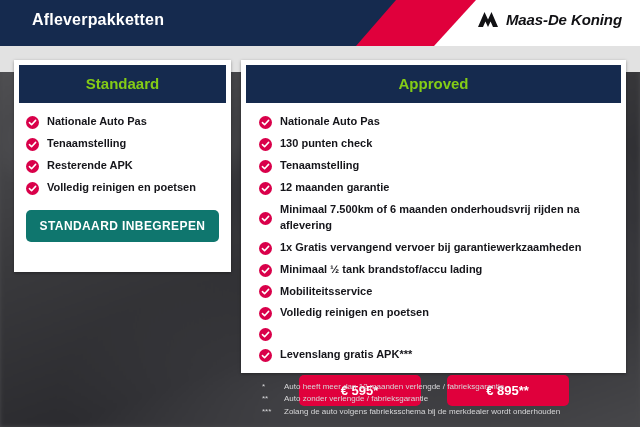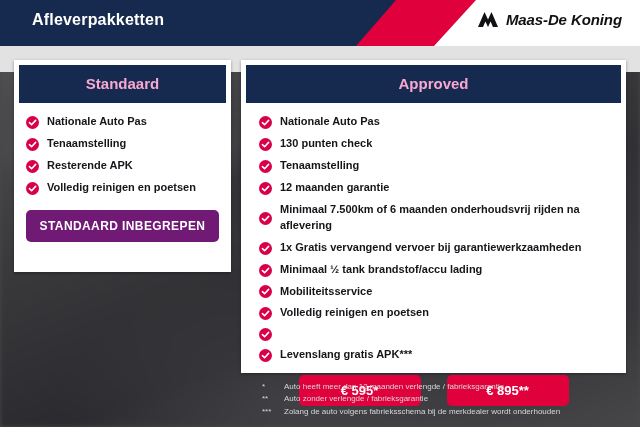--- a/index.html
+++ b/index.html
@@ -95,21 +95,21 @@
   .card {
     position: absolute;
     background: #ffffff;
     box-shadow: 0 1px 3px rgba(0,0,0,0.35);
   }
   .card-standard { left: 14px; top: 60px; width: 217px; height: 212px; }
   .card-approved { left: 241px; top: 60px; width: 385px; height: 313px; }
 
   .card-head {
     background: #152a4e;
-    color: #f9a8d4;
+    color: #84cc16;
     text-align: center;
     font-size: 15px;
     font-weight: bold;
     padding: 10px 0 11px;
     margin: 5px 5px 0 5px;
   }
 
   .feature-list {
     list-style: none;
     margin: 0;
@@ -131,21 +131,21 @@
   .check-icon {
     flex: 0 0 auto;
     width: 13px; height: 13px;
     margin-top: 1px;
     display: block;
   }
 
   .cta-button {
     display: block;
     margin: 14px 12px 0 12px;
-    background: #701a75;
+    background: #0f766e;
     color: #ffffff;
     border: none;
     border-radius: 5px;
     padding: 9px 6px;
     font-family: "Liberation Sans", sans-serif;
     font-size: 12px;
     font-weight: bold;
     letter-spacing: 0.4px;
     text-align: center;
     width: calc(100% - 24px);

